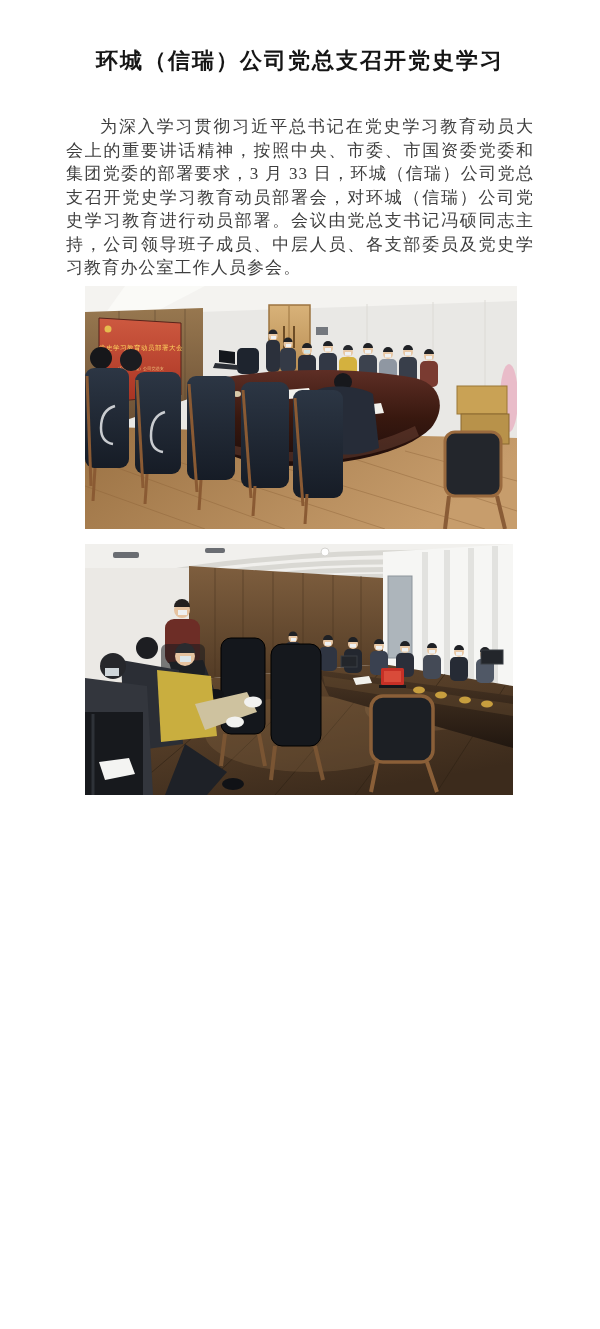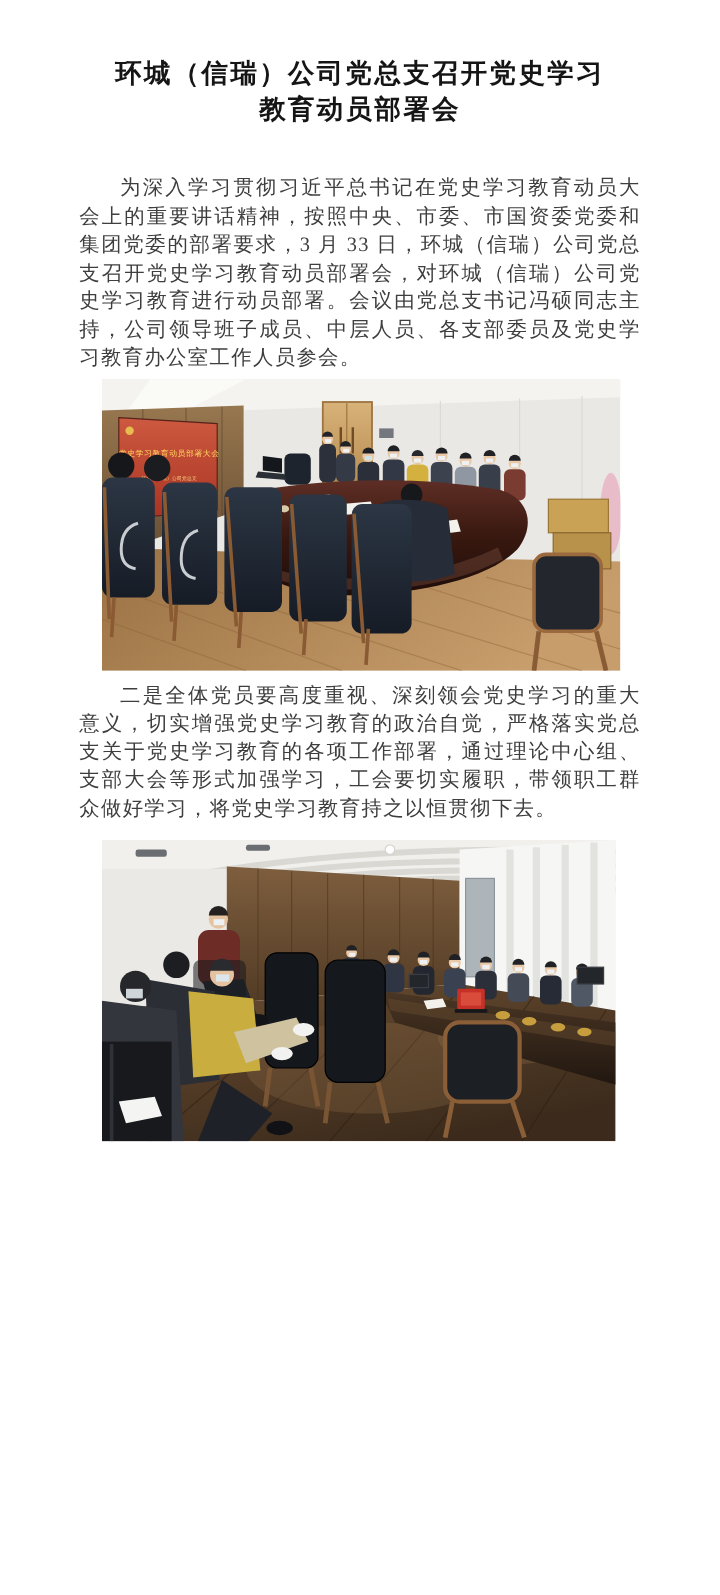--- a/index.html
+++ b/index.html
@@ -39,21 +39,20 @@
   figure svg { display:block; }
 </style>
 </head>
 <body>
 
 <div class="page">
   <div class="content">
 
     <h1 class="title">
       <span>环城（信瑞）公司党总支召开党史学习</span>
-      <span>教育动员部署会</span>
     </h1>
 
     <div class="body-text">
       <p>为深入学习贯彻习近平总书记在党史学习教育动员大会上的重要讲话精神，按照中央、市委、市国资委党委和集团党委的部署要求，3 月 33 日，环城（信瑞）公司党总支召开党史学习教育动员部署会，对环城（信瑞）公司党史学习教育进行动员部署。会议由党总支书记冯硕同志主持，公司领导班子成员、中层人员、各支部委员及党史学习教育办公室工作人员参会。</p>
 
       <figure class="photo1">
         <svg width="432" height="243" viewBox="0 0 432 243">
           <defs>
             <linearGradient id="woodwall" x1="0" y1="0" x2="0" y2="1">
               <stop offset="0" stop-color="#97774f"></stop>
@@ -243,21 +242,20 @@
                 <rect x="208" y="104" width="50" height="108" rx="9" fill="url(#chairg)"></rect>
                 <line x1="210" y1="112" x2="218" y2="220" stroke="#8a5a33" stroke-width="3"></line>
                 <line x1="222" y1="208" x2="220" y2="238" stroke="#8a5a33" stroke-width="3"></line>
               </g>
             <path d="M30,120 q-14,4 -14,22 q0,14 12,16" fill="none" stroke="#c9ccd0" stroke-width="2.5"></path>
             <path d="M80,126 q-14,4 -14,24 q0,14 12,16" fill="none" stroke="#c9ccd0" stroke-width="2.5"></path>
           </g>
         </svg>
       </figure>
 
-      <p>二是全体党员要高度重视、深刻领会党史学习的重大意义，切实增强党史学习教育的政治自觉，严格落实党总支关于党史学习教育的各项工作部署，通过理论中心组、支部大会等形式加强学习，工会要切实履职，带领职工群众做好学习，将党史学习教育持之以恒贯彻下去。</p>
 
       <figure class="photo2">
         <svg width="428" height="251" viewBox="0 0 428 251">
           <defs>
             <linearGradient id="woodwall2" x1="0" y1="0" x2="0" y2="1">
               <stop offset="0" stop-color="#7e5e3e"></stop>
                 <stop offset="1" stop-color="#523b25"></stop>
             </linearGradient>
             <linearGradient id="floor2" x1="0" y1="0" x2="0.6" y2="1">
               <stop offset="0" stop-color="#6b4e32"></stop>

